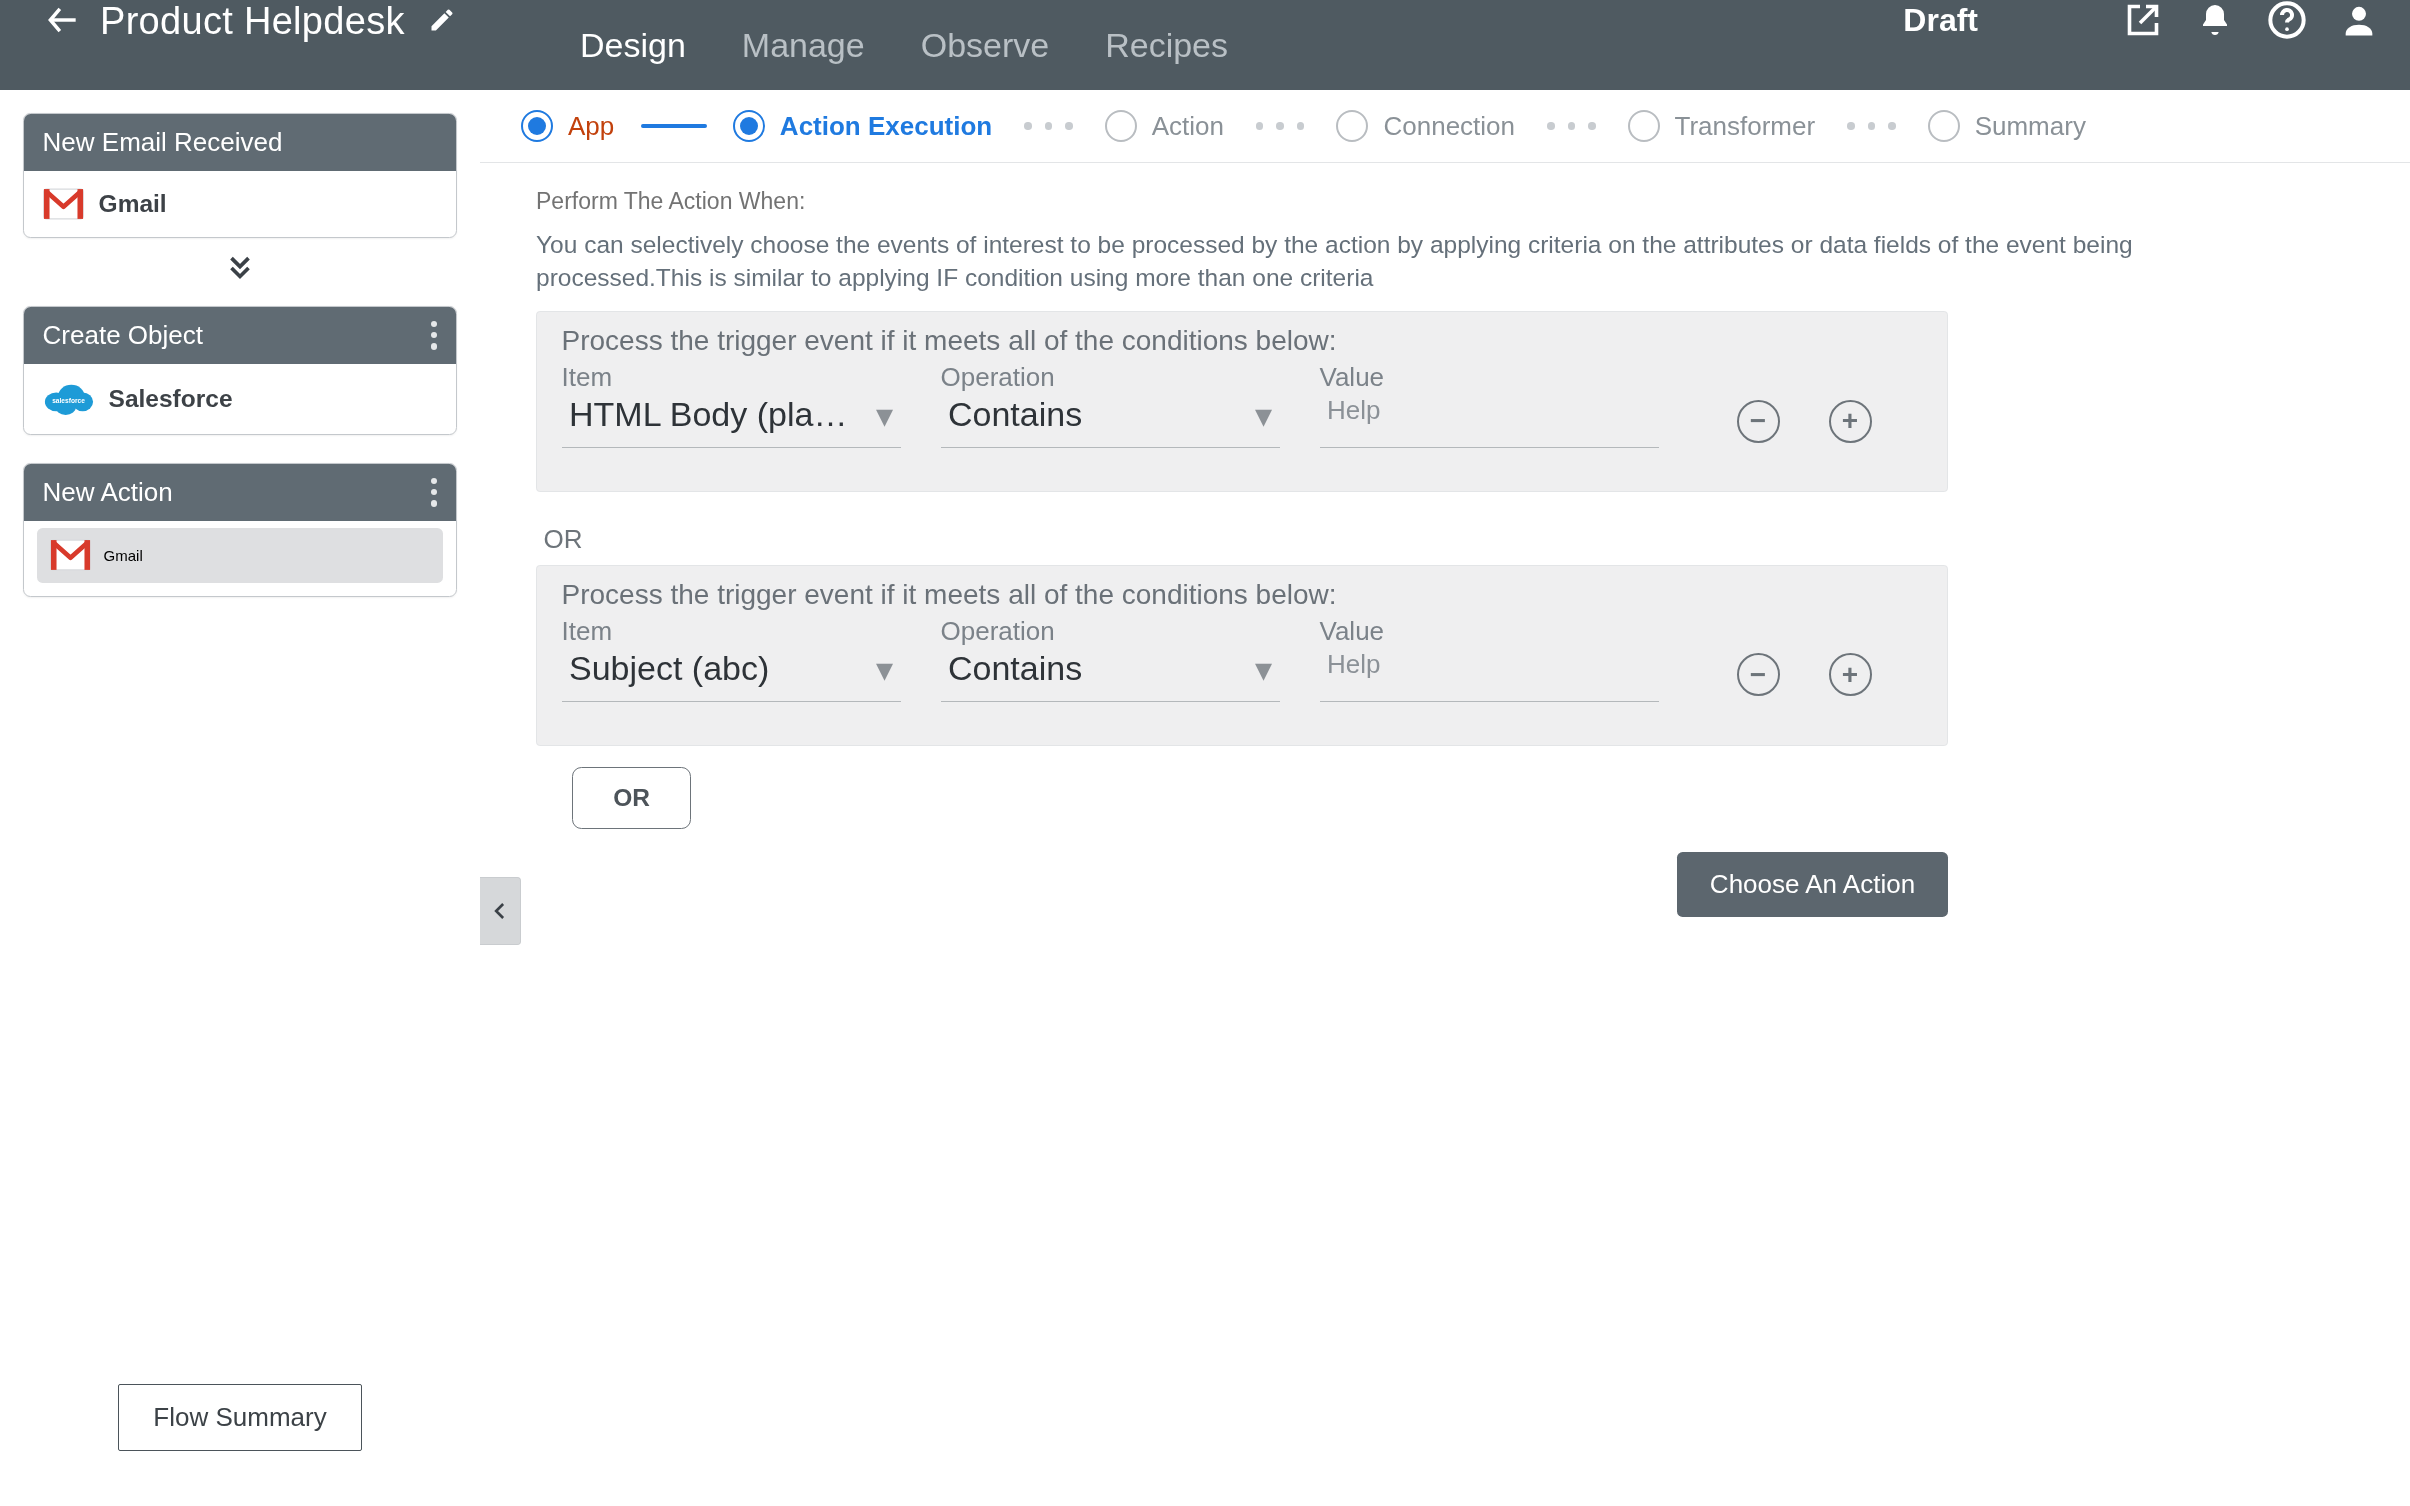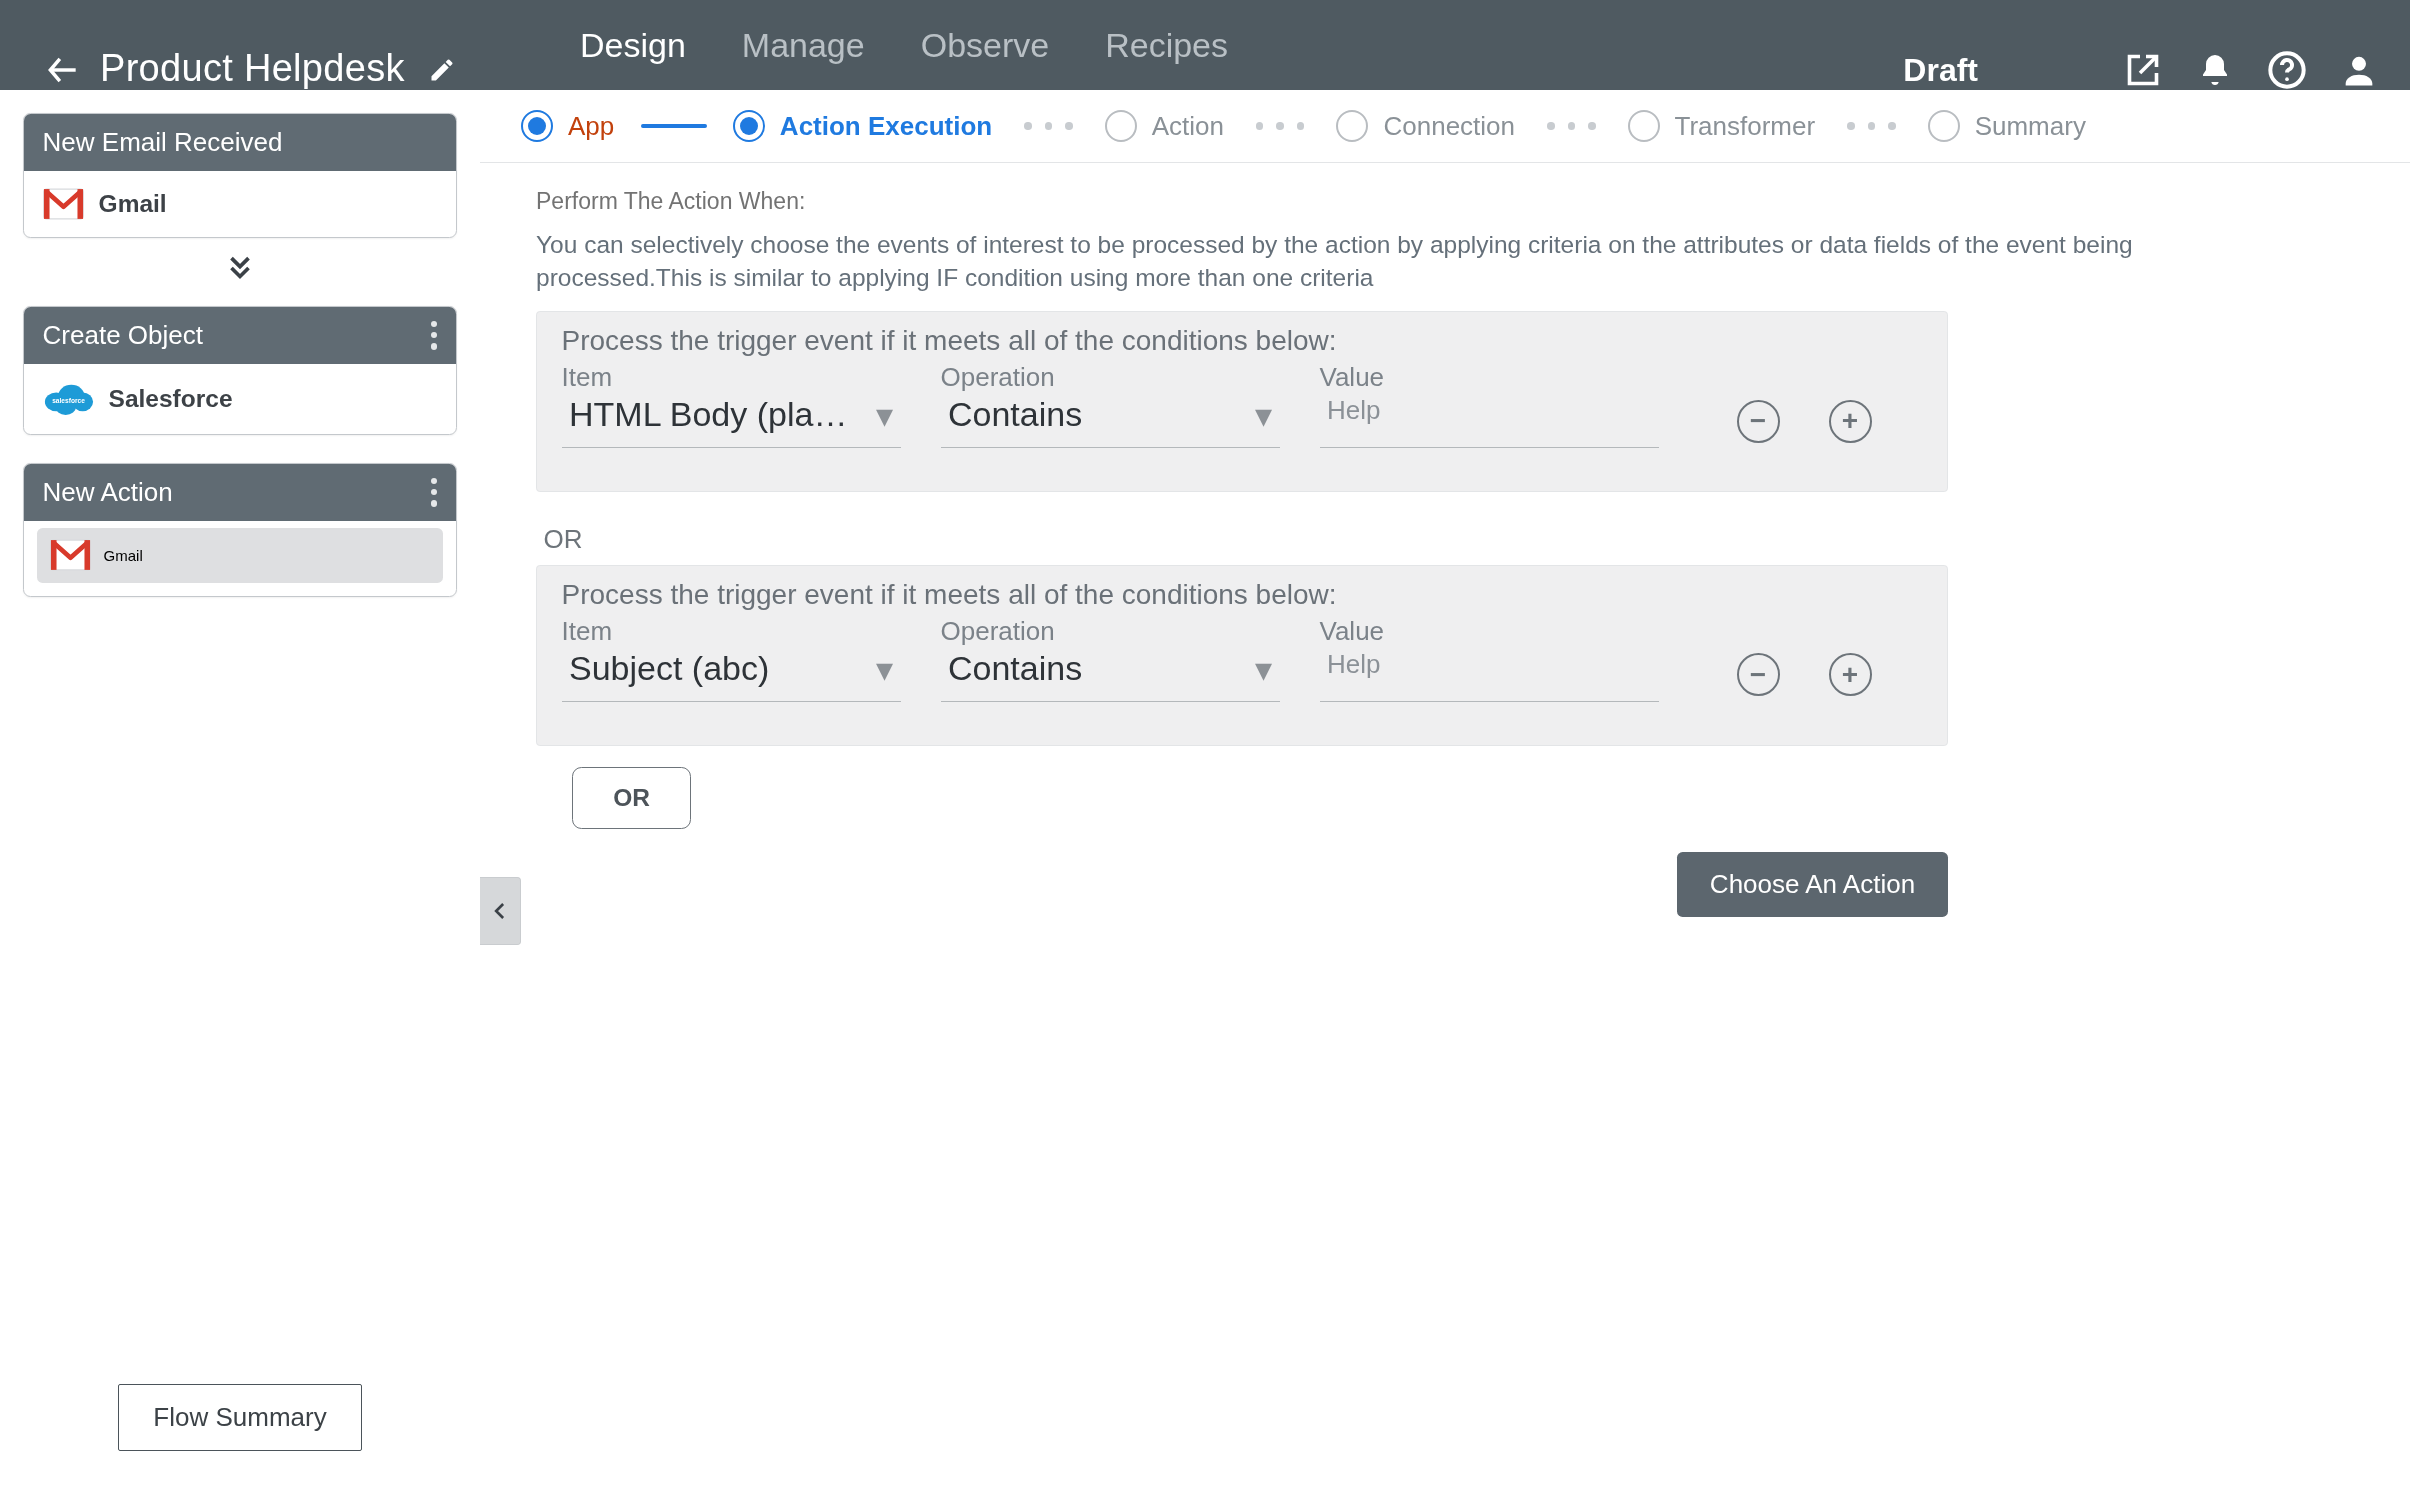--- a/index.html
+++ b/index.html
@@ -11,21 +11,21 @@
     --grey-500:#7a7f85;
     --grey-400:#9aa0a6;
     --grey-300:#c4c8cc;
     --grey-200:#e3e5e7;
     --grey-100:#f0f1f2;
     --panel:#efeff0;
     --text:#3a3f44;
   }
   
   .topbar{
-    height:90px; background:var(--bar); display:flex; align-items:flex-end; color:#fff;
+    height:90px; background:var(--bar); display:flex; align-items:flex-start; color:#fff;
     padding:0 32px 0 43px;
   }
   .back-arrow{ width:38px; height:38px; display:flex; align-items:center; justify-content:center; margin-right:17px;}
   .title{ font-size:38px; font-weight:400; letter-spacing:0.3px; }
   .edit-icon{ margin-left:17px; }
   .tabs{ position:absolute; left:50%; transform:translateX(-50%); display:flex; gap:56px; align-items:center; height:90px; margin-left:-301px;}
   .tabs .tab{ font-size:34px; color:#b9c0c5; cursor:pointer; position:relative; height:108px; display:flex; align-items:center;}
   .tabs .tab.active{ color:#fff; font-weight:500;}
   .tabs .tab.active::after{
     content:""; position:absolute; bottom:-11.3px; left:50%; transform:translateX(-50%);

